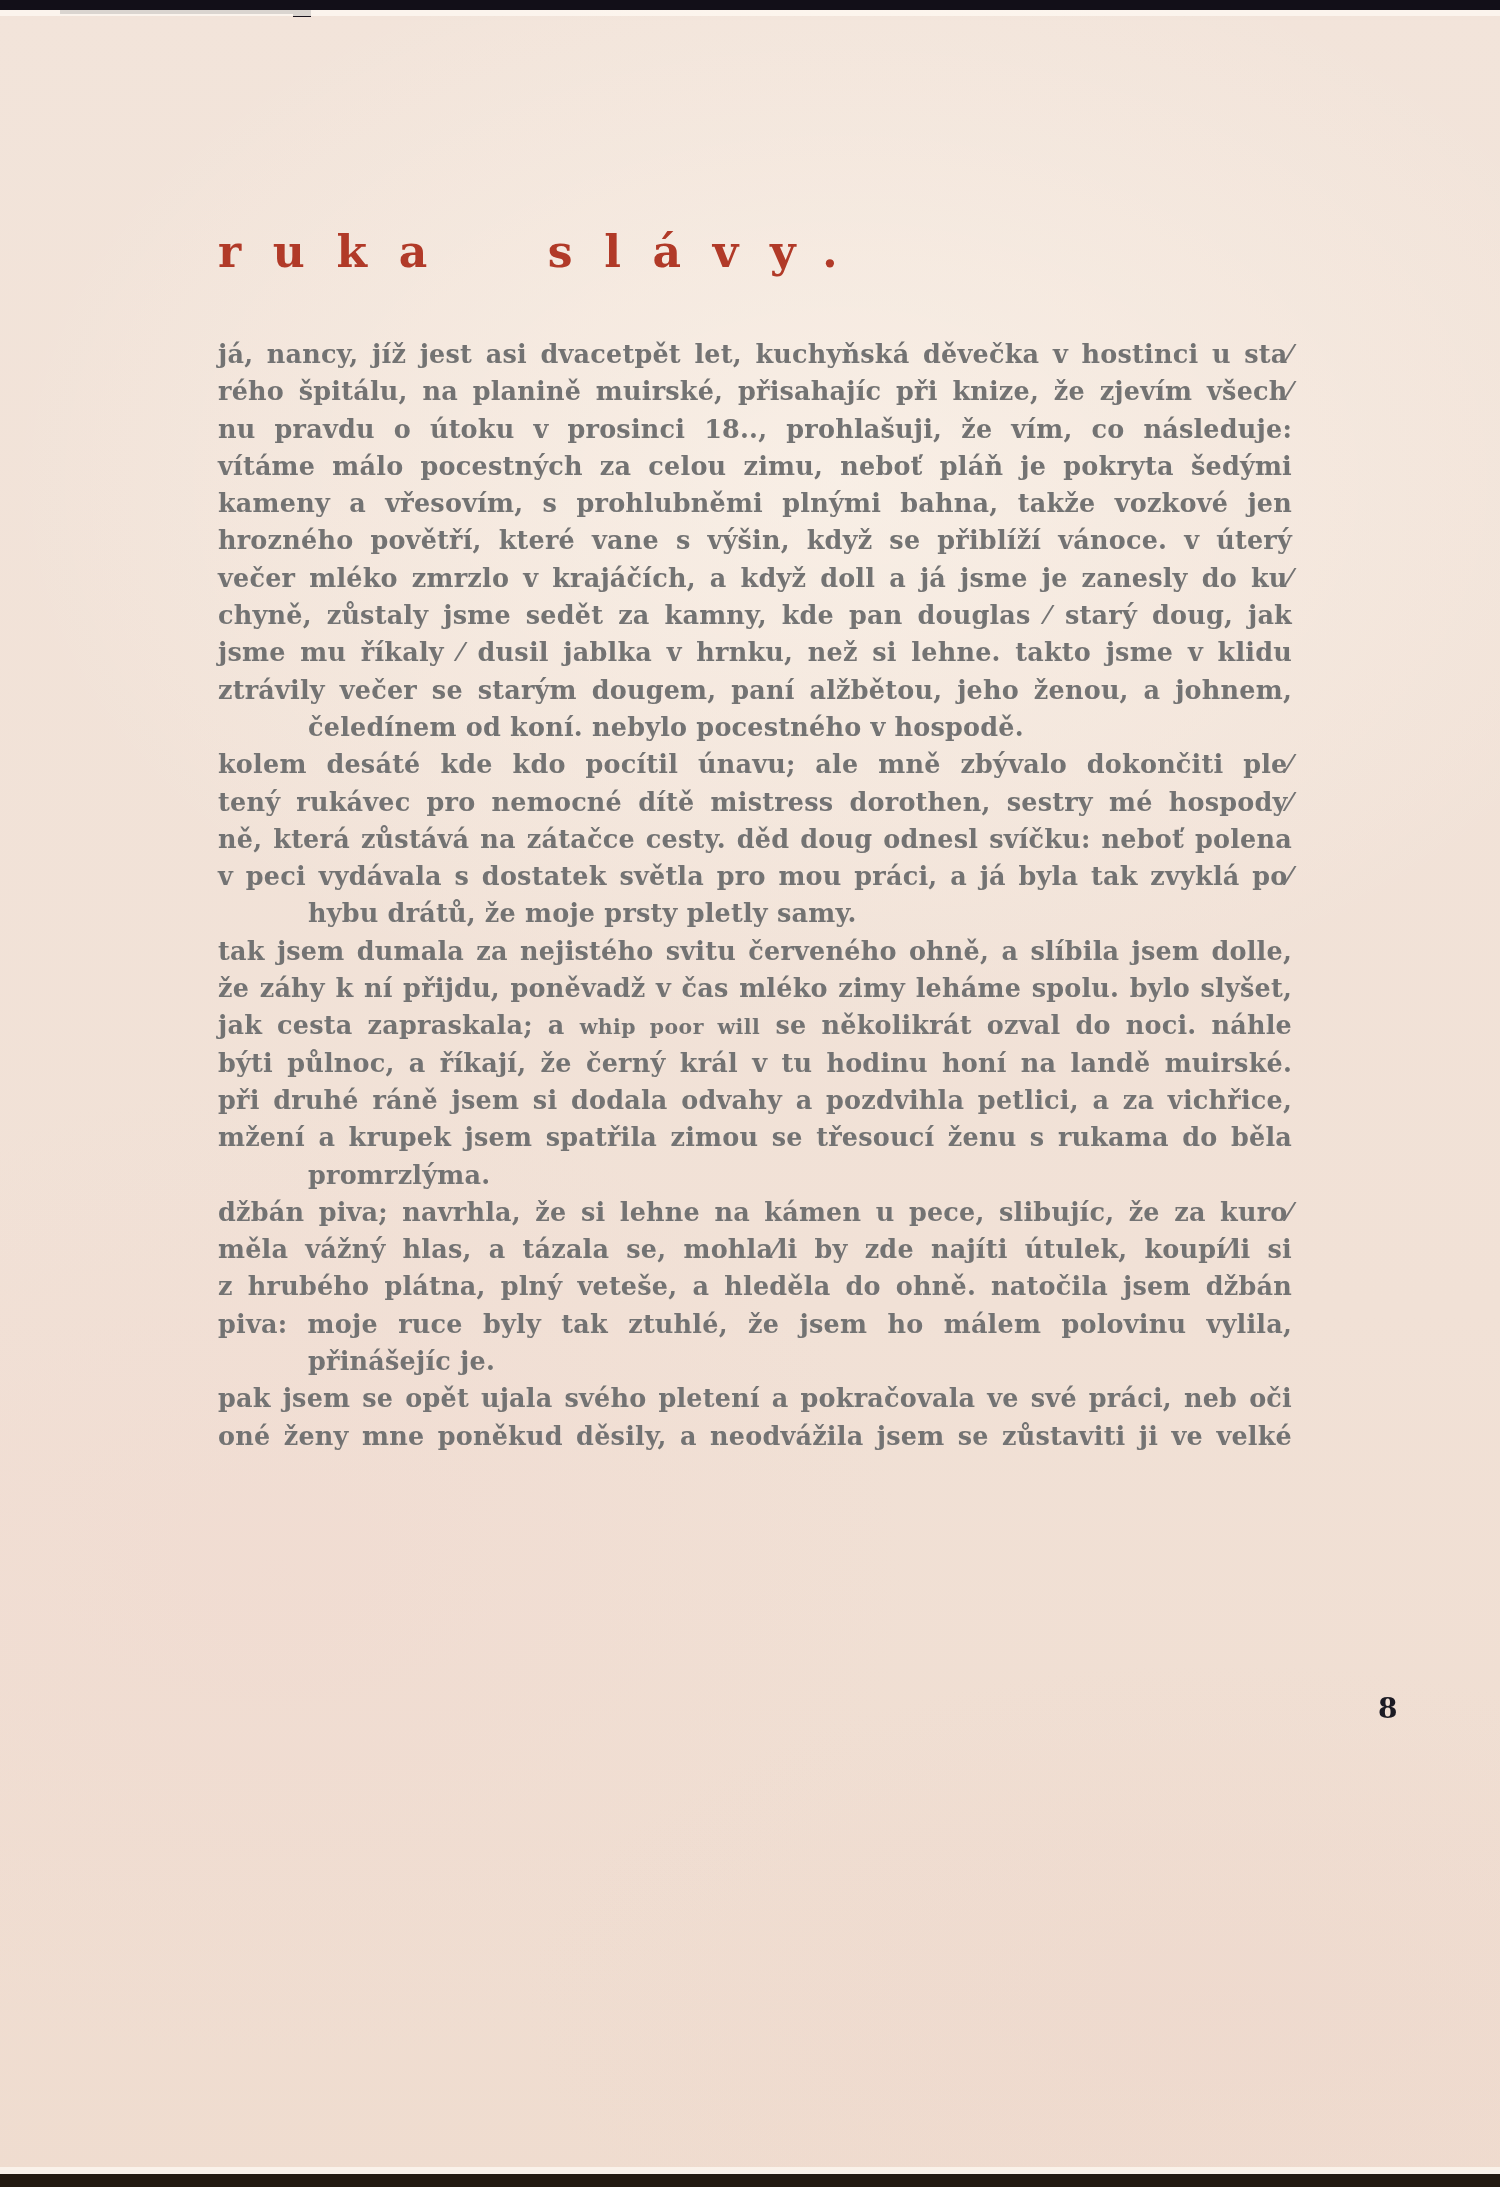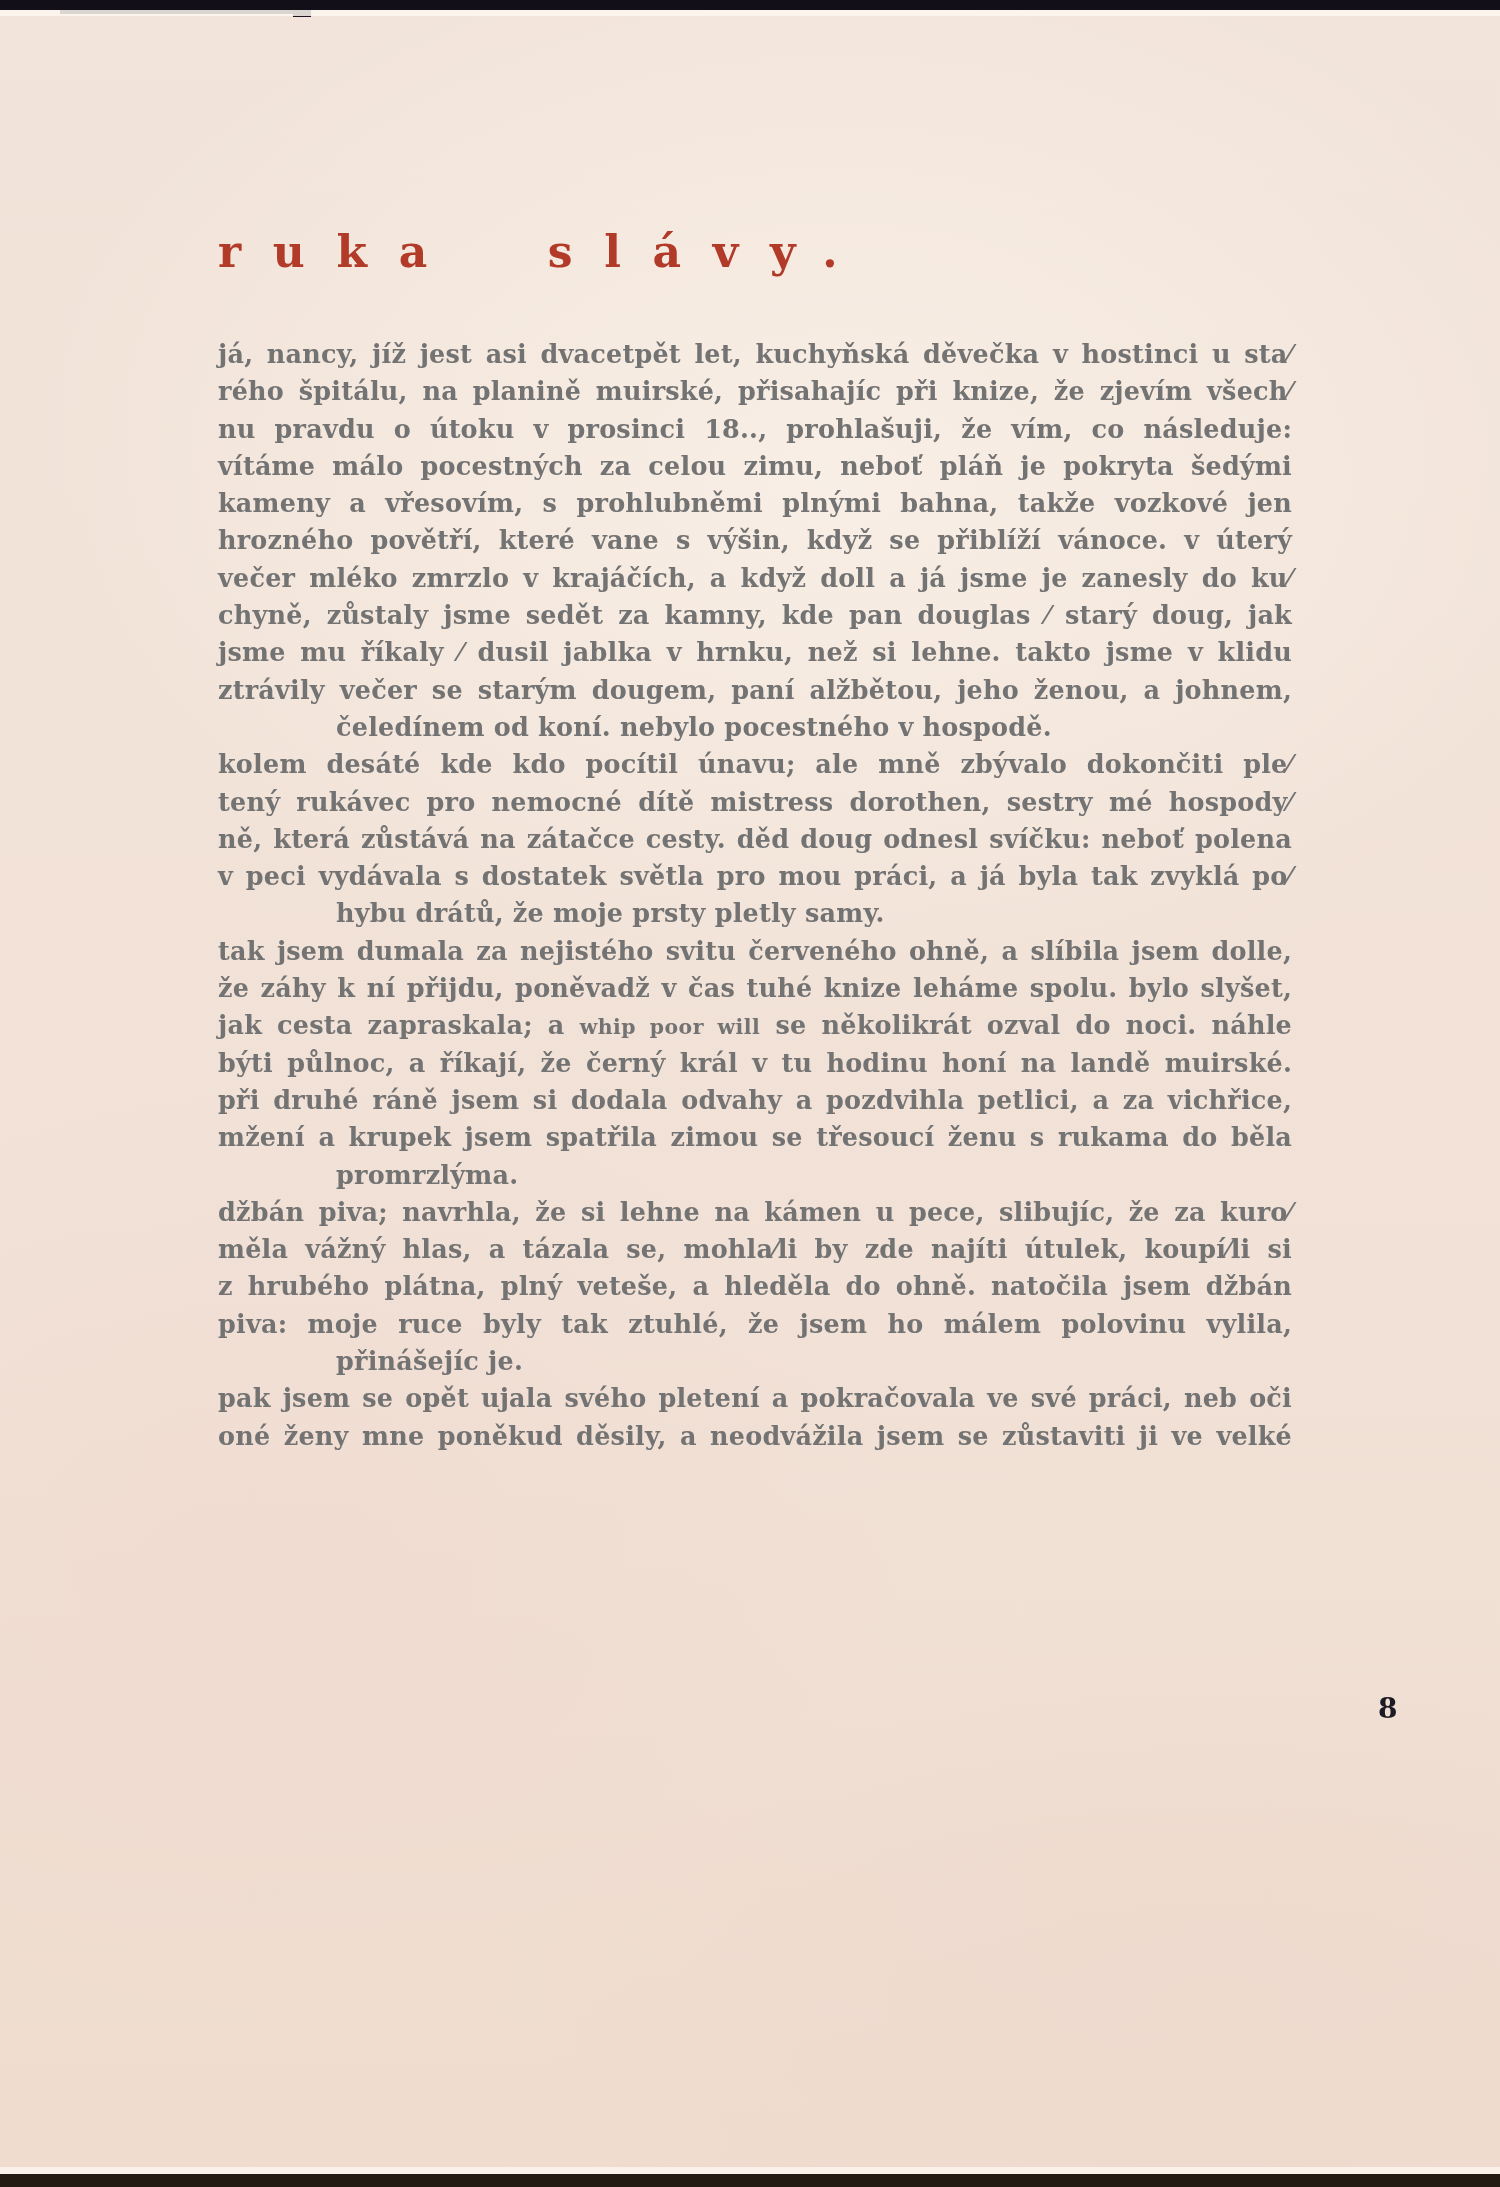--- a/index.html
+++ b/index.html
@@ -47,21 +47,21 @@
     font-size:25.5px;font-weight:bold;
     letter-spacing:0.2px;
   }
   .line{
     height:37.3px;line-height:37.3px;
     text-align:justify;
     text-align-last:justify;
     white-space:normal;
   }
   .line.indent{
-    margin-left:118px;
+    margin-left:90px;
     text-align:left;
     text-align-last:left;
   }
   .line .small{
     font-size:0.8em;
     font-weight:bold;
     letter-spacing:0.5px;
   }
   .page-number{
     position:absolute;left:1378px;top:1692px;
@@ -87,21 +87,21 @@
       <div class="line"><span>chyně, zůstaly jsme sedět za kamny, kde pan douglas ⁄ starý doug, jak</span></div>
       <div class="line"><span>jsme mu říkaly ⁄ dusil jablka v hrnku, než si lehne. takto jsme v klidu</span></div>
       <div class="line"><span>ztrávily večer se starým dougem, paní alžbětou, jeho ženou, a johnem,</span></div>
       <div class="line indent"><span>čeledínem od koní. nebylo pocestného v hospodě.</span></div>
       <div class="line"><span>kolem desáté kde kdo pocítil únavu; ale mně zbývalo dokončiti ple⁄</span></div>
       <div class="line"><span>tený rukávec pro nemocné dítě mistress dorothen, sestry mé hospody⁄</span></div>
       <div class="line"><span>ně, která zůstává na zátačce cesty. děd doug odnesl svíčku: neboť polena</span></div>
       <div class="line"><span>v peci vydávala s dostatek světla pro mou práci, a já byla tak zvyklá po⁄</span></div>
       <div class="line indent"><span>hybu drátů, že moje prsty pletly samy.</span></div>
       <div class="line"><span>tak jsem dumala za nejistého svitu červeného ohně, a slíbila jsem dolle,</span></div>
-      <div class="line"><span>že záhy k ní přijdu, poněvadž v čas tuhé knize leháme spolu. bylo slyšet,</span></div>
+      <div class="line"><span>že záhy k ní přijdu, poněvadž v čas mléko zimy leháme spolu. bylo slyšet,</span></div>
       <div class="line"><span>jak cesta zapraskala; a </span><span class="small">whip poor will</span><span> se několikrát ozval do noci. náhle</span></div>
       <div class="line"><span>býti půlnoc, a říkají, že černý král v tu hodinu honí na landě muirské.</span></div>
       <div class="line"><span>při druhé ráně jsem si dodala odvahy a pozdvihla petlici, a za vichřice,</span></div>
       <div class="line"><span>mžení a krupek jsem spatřila zimou se třesoucí ženu s rukama do běla</span></div>
       <div class="line indent"><span>promrzlýma.</span></div>
       <div class="line"><span>džbán piva; navrhla, že si lehne na kámen u pece, slibujíc, že za kuro⁄</span></div>
       <div class="line"><span>měla vážný hlas, a tázala se, mohla⁄li by zde najíti útulek, koupí⁄li si</span></div>
       <div class="line"><span>z hrubého plátna, plný veteše, a hleděla do ohně. natočila jsem džbán</span></div>
       <div class="line"><span>piva: moje ruce byly tak ztuhlé, že jsem ho málem polovinu vylila,</span></div>
       <div class="line indent"><span>přinášejíc je.</span></div>

